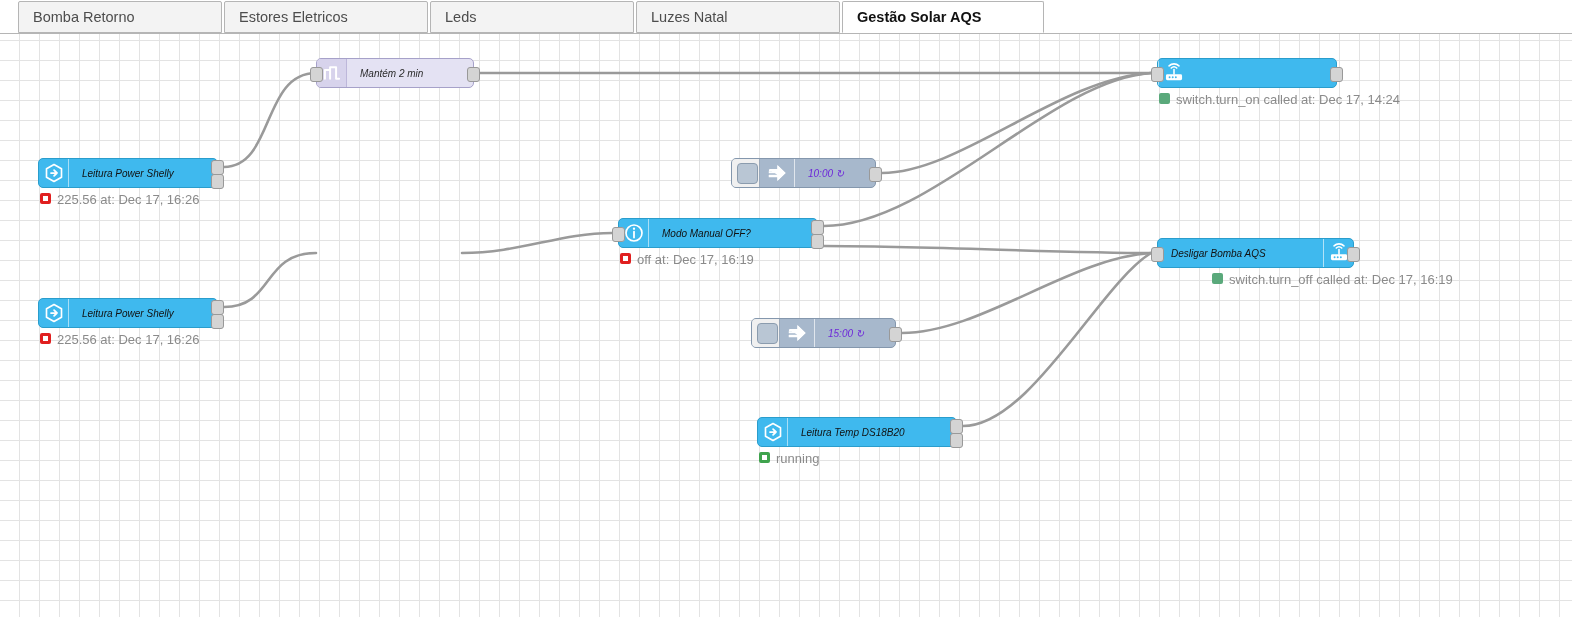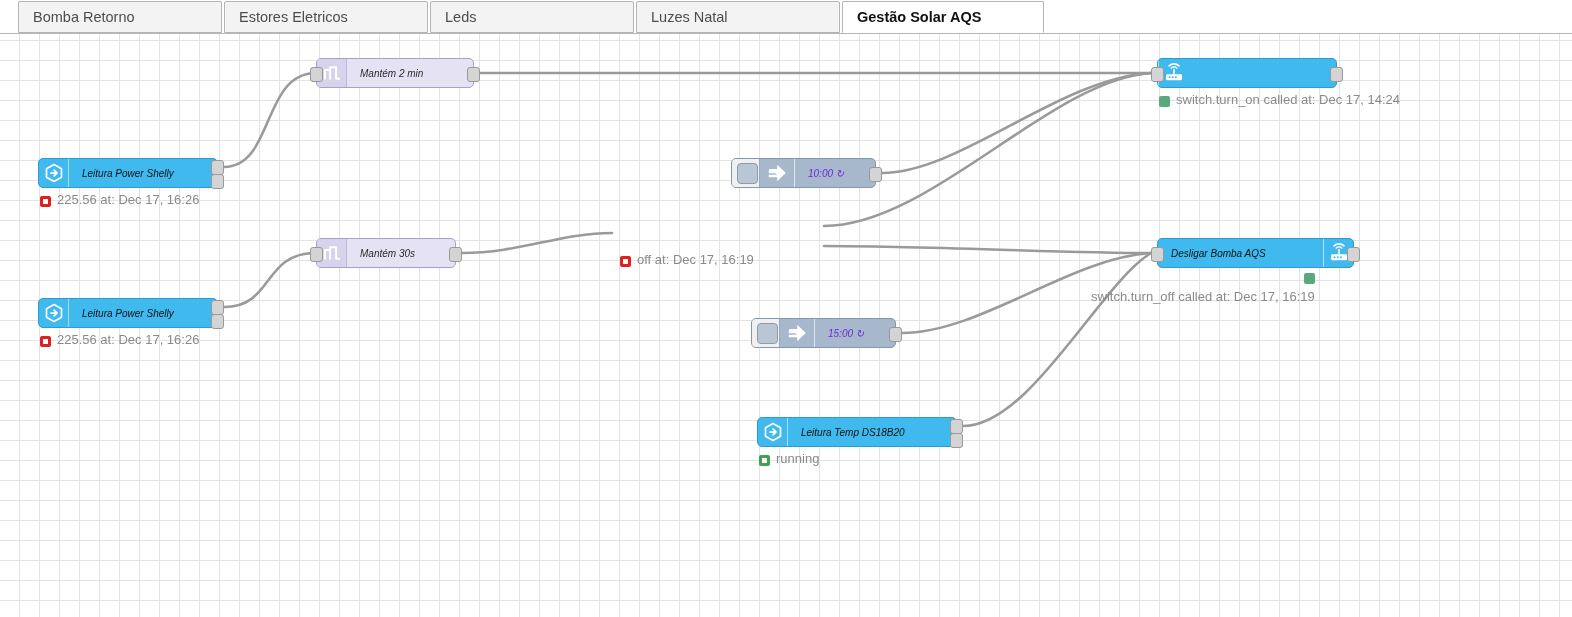--- a/index.html
+++ b/index.html
@@ -113,21 +113,21 @@
     justify-content:center;box-sizing:border-box;
   }
   .arrowcell{
     flex:0 0 34px;display:flex;align-items:center;justify-content:center;
     border-right:1px solid rgba(255,255,255,.65);
   }
 
   
   .status{
     position:absolute;
-    display:flex;align-items:flex-end;gap:6px;
+    display:flex;align-items:flex-start;gap:6px;
     font-size:13px;color:#8a8a8a;
     white-space:nowrap;
     z-index:3;
   }
   .sdot{width:11px;height:11px;flex:0 0 11px;border-radius:2px;}
   .sdot.redring{background:#fff;border:3px solid #e01f1f;border-radius:2px;box-sizing:border-box;}
   .sdot.greenring{background:#fff;border:3px solid #3fa34d;border-radius:2px;box-sizing:border-box;}
   .sdot.greenfill{background:#5aa97b;border-radius:2px;}
   .stext{line-height:14px;}
 </style>
@@ -205,31 +205,34 @@
           <div class="nicon left lavi">
             <svg width="20" height="20" viewBox="0 0 24 24">
               <path d="M3.5 19V8.5h6.2V19M9.7 8.5V5.2h7.2V19h3.6" fill="none" stroke="#fff" stroke-width="2.4" stroke-linecap="round" stroke-linejoin="round"></path>
             </svg>
           </div>
           <div class="nlabel">Mantém 2 min</div>
         </div>
         <div class="port in" style="top: 9px;"></div>
         <div class="port out" style="top: 9px;"></div>
       </div>
-      <div class="node" style="left: 316px; top: 204px; width: 140px;">
-        <div class="nbody lav">
-          <div class="nicon left lavi">
-            <svg width="20" height="20" viewBox="0 0 24 24">
-              <path d="M3.5 19V8.5h6.2V19M9.7 8.5V5.2h7.2V19h3.6" fill="none" stroke="#fff" stroke-width="2.4" stroke-linecap="round" stroke-linejoin="round"></path>
-            </svg>
-          </div>
-          <div class="nlabel">Mantém 30s</div>
+      <div class="node" style="left: 618px; top: 184px; width: 200px;">
+        <div class="nbody blue">
+          <div class="nicon left">
+            <svg width="20" height="20" viewBox="0 0 24 24">
+              <circle cx="12" cy="12" r="9.6" fill="none" stroke="#fff" stroke-width="2"></circle>
+              <circle cx="12" cy="6.9" r="1.4" fill="#fff"></circle>
+              <path d="M12 10.4V17.4" stroke="#fff" stroke-width="2.2" stroke-linecap="round"></path>
+            </svg>
+          </div>
+          <div class="nlabel">Modo Manual OFF?</div>
         </div>
         <div class="port in" style="top: 9px;"></div>
-        <div class="port out" style="top: 9px;"></div>
+        <div class="port out" style="top: 2px;"></div>
+        <div class="port out" style="top: 16px;"></div>
       </div>
       <div class="status" style="left: 620px; top: 219px;">
         <span class="sdot redring"></span>
         <span class="stext">off at: Dec 17, 16:19</span>
       </div>
       <div class="node" style="left: 731px; top: 124px; width: 145px;">
         <div class="nbody slate">
           <div class="togwrap">
             <div class="togbtn"></div>
           </div>
@@ -309,18 +312,18 @@
               <circle cx="14.0" cy="16.6" r="1.05" fill="#3fb9ee"></circle>
               <path d="M12 13.2V8.2" stroke="#fff" stroke-width="1.7" stroke-linecap="round"></path>
               <path d="M9.0 6.6a4.4 4.4 0 0 1 6.0 0" fill="none" stroke="#fff" stroke-width="1.7" stroke-linecap="round"></path>
               <path d="M6.6 4.2a7.9 7.9 0 0 1 10.8 0" fill="none" stroke="#fff" stroke-width="1.7" stroke-linecap="round"></path>
             </svg>
           </div>
         </div>
         <div class="port in" style="top: 9px;"></div>
         <div class="port out" style="top: 9px;"></div>
       </div>
-      <div class="status" style="left: 1091px; top: 239px; flex-direction: column;">
+      <div class="status" style="left: 1212px; top: 239px;">
         <span class="sdot greenfill"></span>
         <span class="stext">switch.turn_off called at: Dec 17, 16:19</span>
       </div>
     </div>
 </div>
 
 </body></html>

